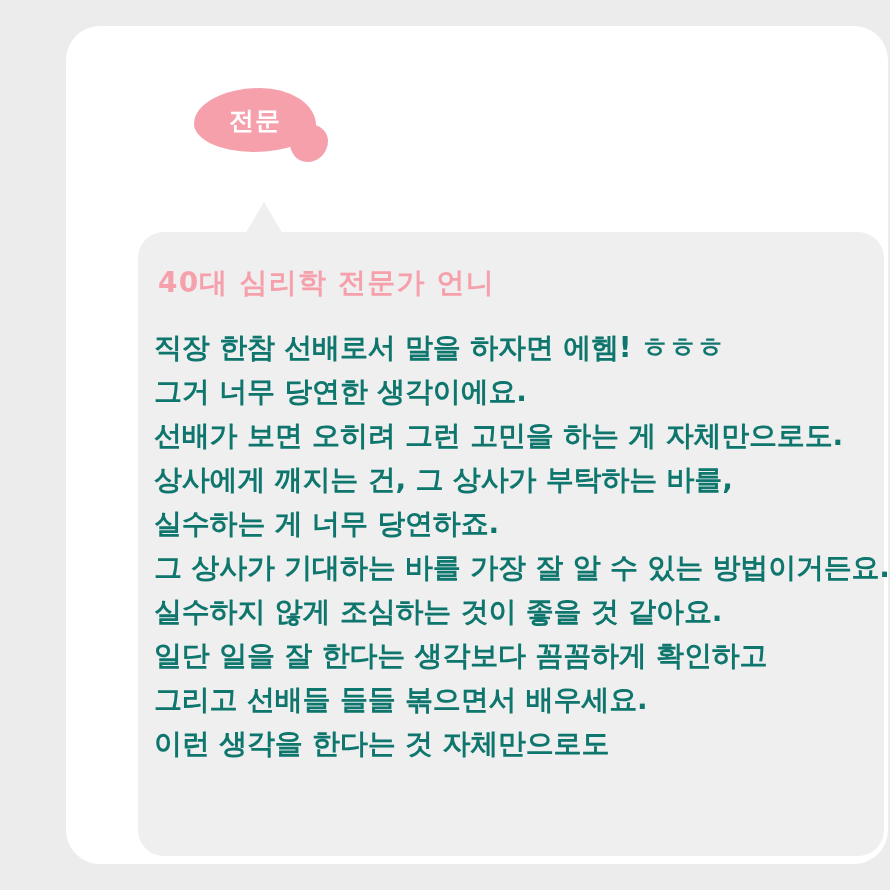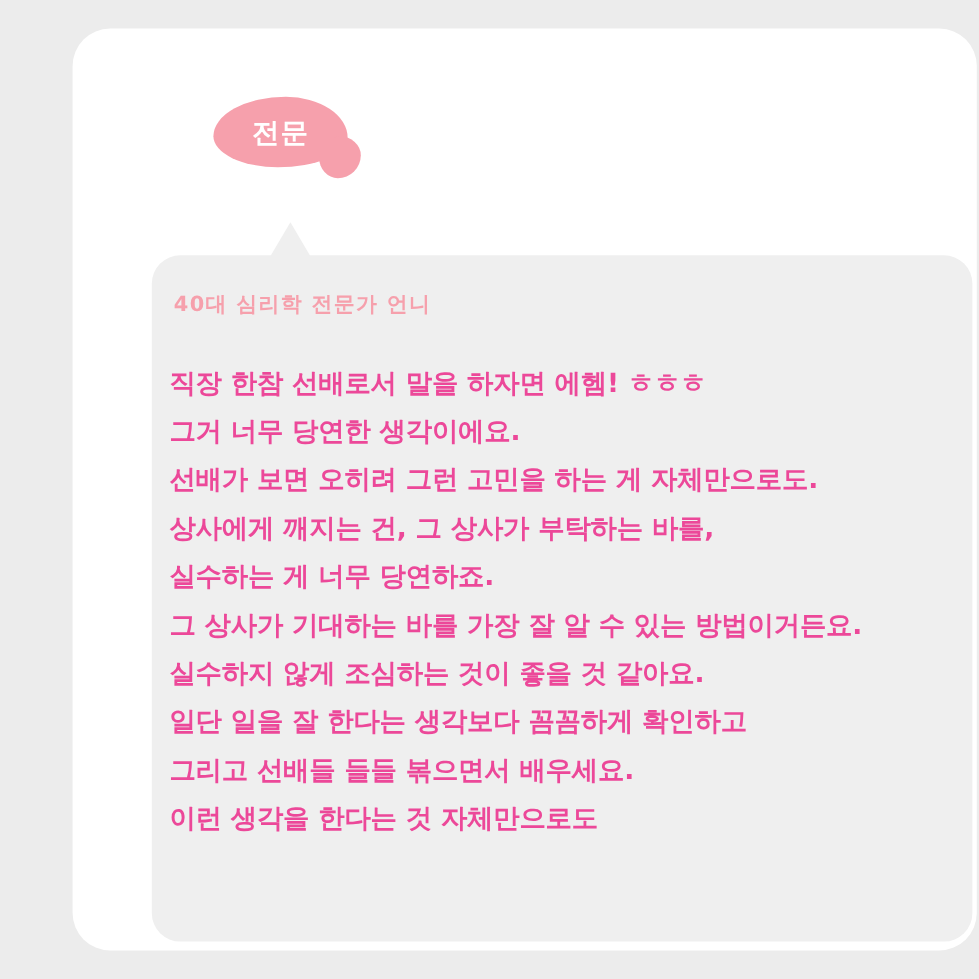--- a/index.html
+++ b/index.html
@@ -83,31 +83,31 @@
     height: 0;
     border-left: 20px solid transparent;
     border-right: 20px solid transparent;
     border-bottom: 34px solid #efefef;
   }
   .bubble-title {
     position: absolute;
     left: 92px;
     top: 238px;
     color: #f6a0ac;
-    font-size: 19px;
+    font-size: 28px;
     font-weight: bold;
     letter-spacing: 1.2px;
   }
   .bubble-body {
     position: absolute;
     left: 88px;
     top: 300px;
     width: 700px;
-    color: #ec4899;
-    font-size: 24px;
+    color: #0f766e;
+    font-size: 28px;
     font-weight: bold;
     line-height: 44px;
     letter-spacing: -0.2px;
     white-space: nowrap;
   }
   .line {
     display: block;
     height: 44px;
   }
 </style>

